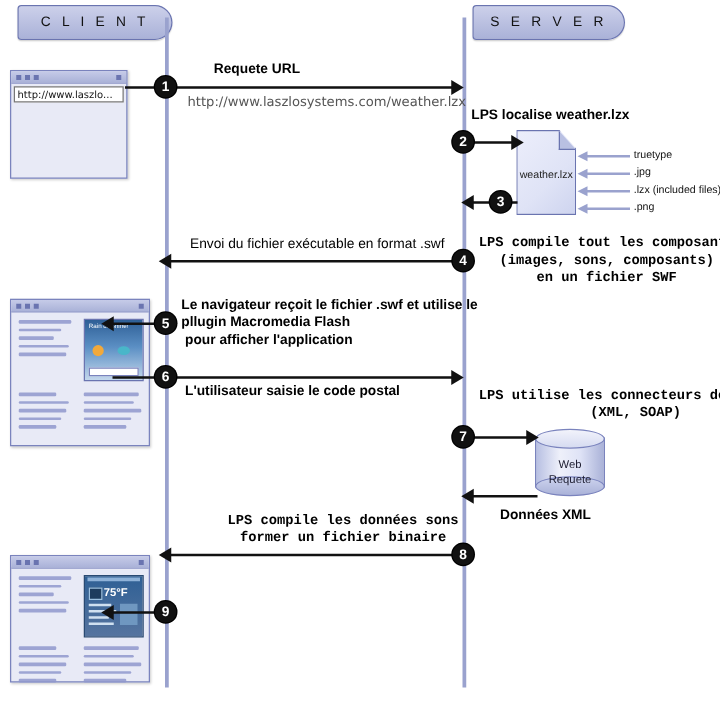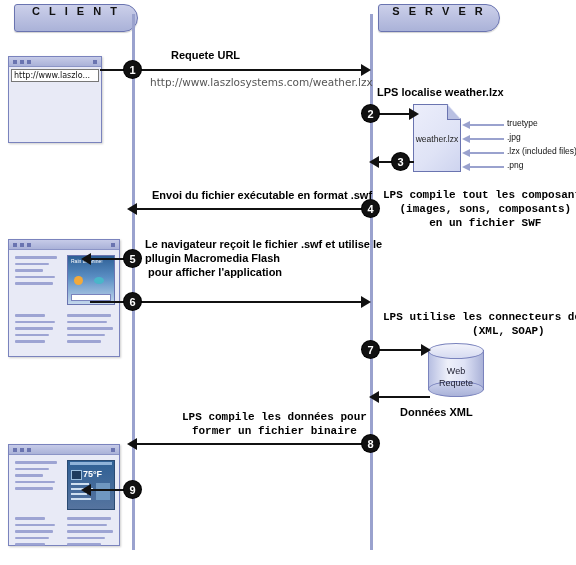--- a/index.html
+++ b/index.html
@@ -4,22 +4,22 @@
 <style>
   html,body{margin:0;padding:0;background:#ffffff;}
   body{width:576px;height:565px;position:relative;overflow:hidden;
        font-family:"Liberation Sans", sans-serif;color:#000;}
   #diagram{position:absolute;inset:0;width:576px;height:565px;}
 
   
   .lane-tab{position:absolute;height:26px;
             background:linear-gradient(to bottom,#ccd0ea 0%,#b9bfe0 55%,#aab2d8 100%);
             border:1px solid #6a74b0;border-radius:3px 14px 14px 3px;
-            display:flex;align-items:flex-start;justify-content:center;
-            font-size:11px;font-weight:bold;letter-spacing:3px;color:#111;
+            display:flex;align-items:center;justify-content:center;
+            font-size:11px;font-weight:normal;letter-spacing:3px;color:#111;
             box-shadow:0 1px 1px rgba(0,0,0,.18);}
   #tab-client{left:14px;top:4px;width:122px;}
   #tab-server{left:378px;top:4px;width:120px;}
 
   
   .lifeline{position:absolute;width:3px;background:#9aa2ce;}
   #lifeline-client{left:132px;top:14px;height:536px;}
   #lifeline-server{left:370px;top:14px;height:536px;}
 
   
@@ -229,55 +229,56 @@
 
   <div class="fconn" style="left:469px;top:152px;width:35px;"></div>
   <div class="ftxt" style="left:507px;top:146px;">.lzx (included files)</div>
 
   <div class="fconn" style="left:469px;top:166px;width:35px;"></div>
   <div class="ftxt" style="left:507px;top:160px;">.png</div>
 
   <div class="msg left" style="left:378px;top:161px;width:36px;"></div>
   <div class="step" style="left:392px;top:153px;">3</div>
 
-  <div class="lbl" style="left:152px;top:188px;font-weight:bold;">Envoi du fichier exécutable en format .swf</div>
+  <div class="lbl" style="left:152px;top:188px;font-weight:normal;">Envoi du fichier exécutable en format .swf</div>
   <div class="msg left" style="left:136px;top:208px;width:228px;"></div>
   <div class="step" style="left:362px;top:200px;">4</div>
   <div class="lbl c" style="left:383px;top:188px;font-weight:bold;">LPS compile tout les composants
 (images, sons, composants)
 en un fichier SWF</div>
 
   <div class="msg left" style="left:90px;top:258px;width:48px;"></div>
   <div class="step" style="left:124px;top:250px;">5</div>
   <div class="lbl" style="left:145px;top:237px;font-weight:bold;">Le navigateur reçoit le fichier .swf et utilise le
 pllugin Macromedia Flash
  pour afficher l'application</div>
 
   <div class="msg right" style="left:90px;top:301px;width:272px;"></div>
   <div class="step" style="left:124px;top:293px;">6</div>
+  <div class="lbl" style="left:148px;top:306px;font-weight:bold;">L'utilisateur saisie le code postal</div>
   <div class="lbl c" style="left:383px;top:310px;font-weight:bold;">LPS utilise les connecteurs de données
 (XML, SOAP)</div>
 
   <div class="msg right" style="left:372px;top:349px;width:50px;"></div>
   <div class="step" style="left:362px;top:341px;">7</div>
 
   <div class="cyl" style="left:428px;top:343px;width:56px;height:54px;">
     <div class="body"></div>
     <div class="top"></div>
     <div class="bot"></div>
     <div class="ctxt">
       <div>Web</div>
       <div>Requete</div>
     </div>
   </div>
 
   <div class="msg left" style="left:378px;top:396px;width:52px;"></div>
   <div class="lbl" style="left:400px;top:405px;font-weight:bold;">Données XML</div>
 
-  <div class="lbl c" style="left:182px;top:410px;font-weight:bold;">LPS compile les données pour
+  <div class="lbl c" style="left:182px;top:410px;font-weight:bold;">LPS compile les données sons
 former un fichier binaire</div>
   <div class="msg left" style="left:136px;top:443px;width:228px;"></div>
   <div class="step" style="left:362px;top:435px;">8</div>
 
   <div class="msg left" style="left:90px;top:489px;width:48px;"></div>
   <div class="step" style="left:124px;top:481px;">9</div>
 
 </div>
 
 </body></html>

